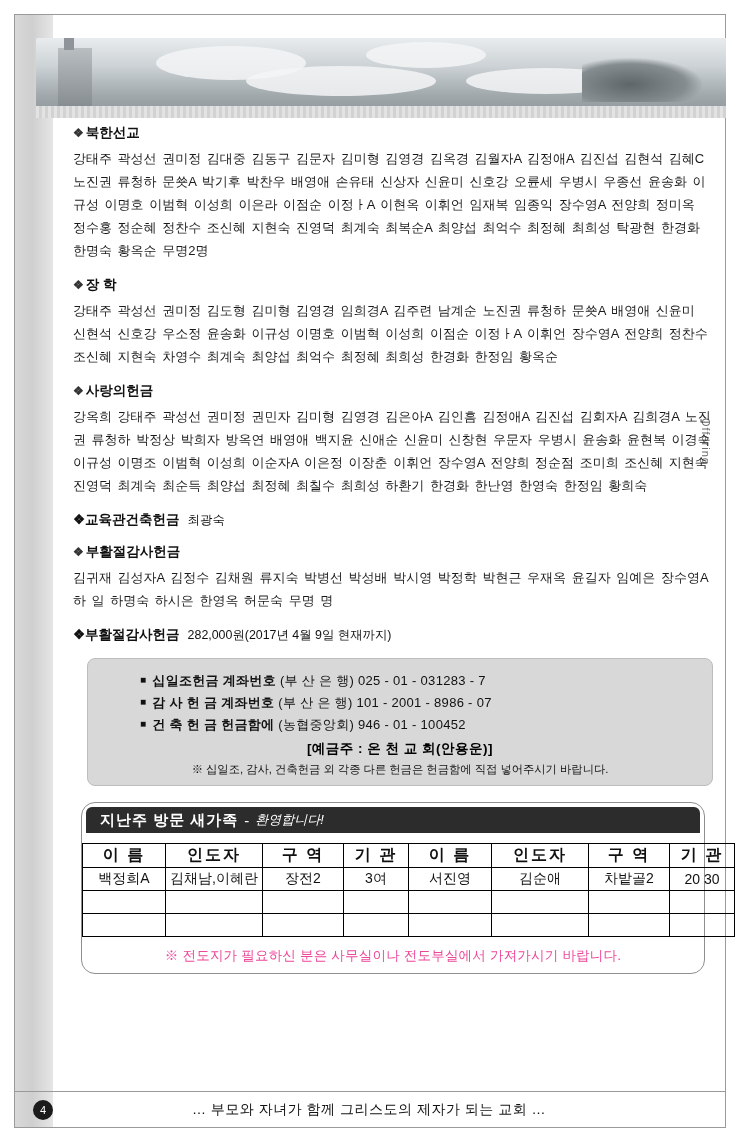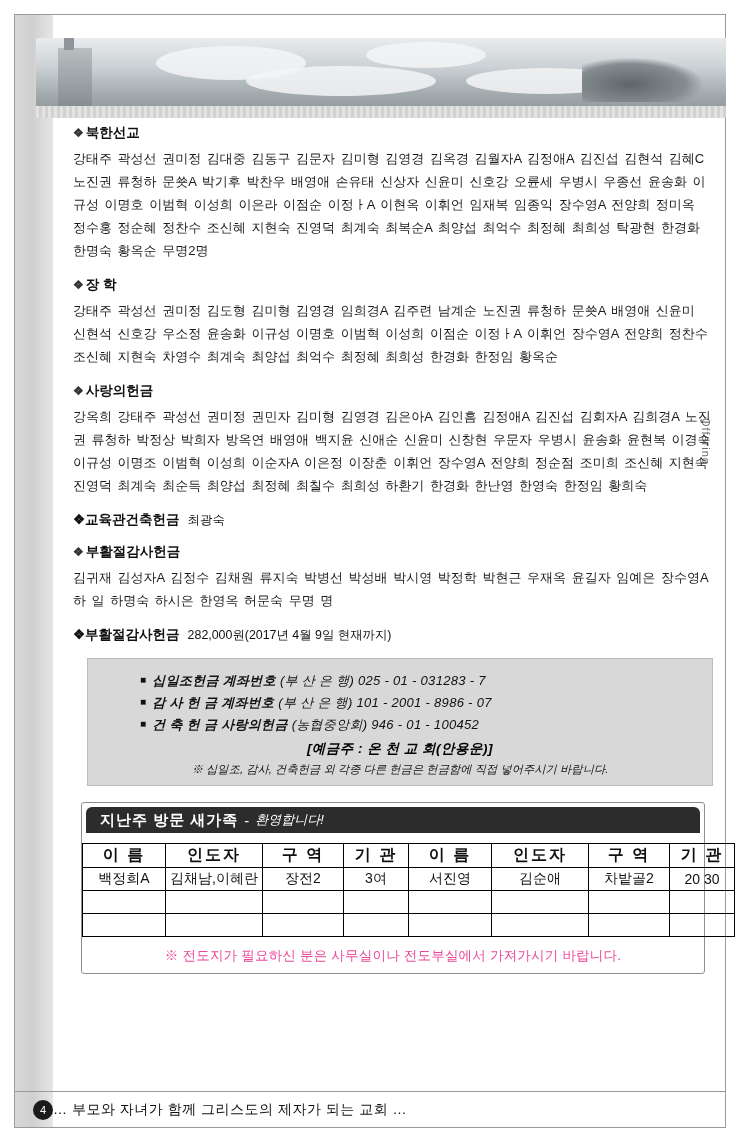--- a/index.html
+++ b/index.html
@@ -152,23 +152,22 @@
   .thanks-amount {
     font-size: 13px;
     font-weight: bold;
   }
 
   
   .acct-box {
     margin: 10px 0 0 14px;
     background: #d8d8d8;
     border: 1px solid #bdbdbd;
-    border-radius: 0;
+    border-radius: 8px;
     padding: 10px 14px 8px 14px;
-    font-style: italic;
   }
   .acct-line {
     font-size: 13px;
     color: #111;
     line-height: 21px;
     padding-left: 38px;
     letter-spacing: .3px;
   }
   .acct-line .sq {
     margin-right: 6px;
@@ -186,21 +185,21 @@
     text-align: center;
     font-size: 11.3px;
     margin-top: 4px;
     color: #111;
   }
 
   
   .visitors {
     margin: 16px 8px 0 8px;
     border: 1px solid #8f8f8f;
-    border-radius: 3px;
+    border-radius: 14px;
     padding: 0 0 8px 0;
     background: #fff;
   }
   .visitors-header {
     background: #2c2c2c;
     color: #fff;
     border-radius: 6px 6px 0 0;
     height: 26px;
     margin: 4px 4px 0 4px;
     display: flex;
@@ -273,21 +272,21 @@
     background: #1b1b1b;
     color: #fff;
     font-size: 11px;
     display: flex;
     align-items: center;
     justify-content: center;
     margin-left: 18px;
   }
   .footer-text {
     flex: 1;
-    text-align: left;
+    text-align: center;
     font-size: 14px;
     color: #111;
     margin-right: 40px;
     letter-spacing: .5px;
   }
   .bottom-rule {
     position: absolute;
     left: 15px;
     bottom: 50px;
     width: 711px;
@@ -362,21 +361,21 @@
           <span class="sq">■</span><b>십일조헌금 계좌번호</b>
           <span>(부 산 은 행)</span>
           <span>025 - 01 - 031283 - 7</span>
         </div>
         <div class="acct-line">
           <span class="sq">■</span><b>감 사 헌 금 계좌번호</b>
           <span>(부 산 은 행)</span>
           <span>101 - 2001 - 8986 - 07</span>
         </div>
         <div class="acct-line">
-          <span class="sq">■</span><b>건 축 헌 금 사랑의헌금</b>
+          <span class="sq">■</span><b>건 축 헌 금 헌금함에</b>
           <span>(농협중앙회)</span>
           <span>946 - 01 - 100452</span>
         </div>
         <div class="acct-depositor">[예금주 : 온 천 교 회(안용운)]</div>
         <div class="acct-note">※ 십일조, 감사, 건축헌금 외 각종 다른 헌금은 헌금함에 직접 넣어주시기 바랍니다.</div>
       </div>
 
       <div class="visitors">
         <div class="visitors-header">
           <span class="vh-title">지난주 방문 새가족</span>

